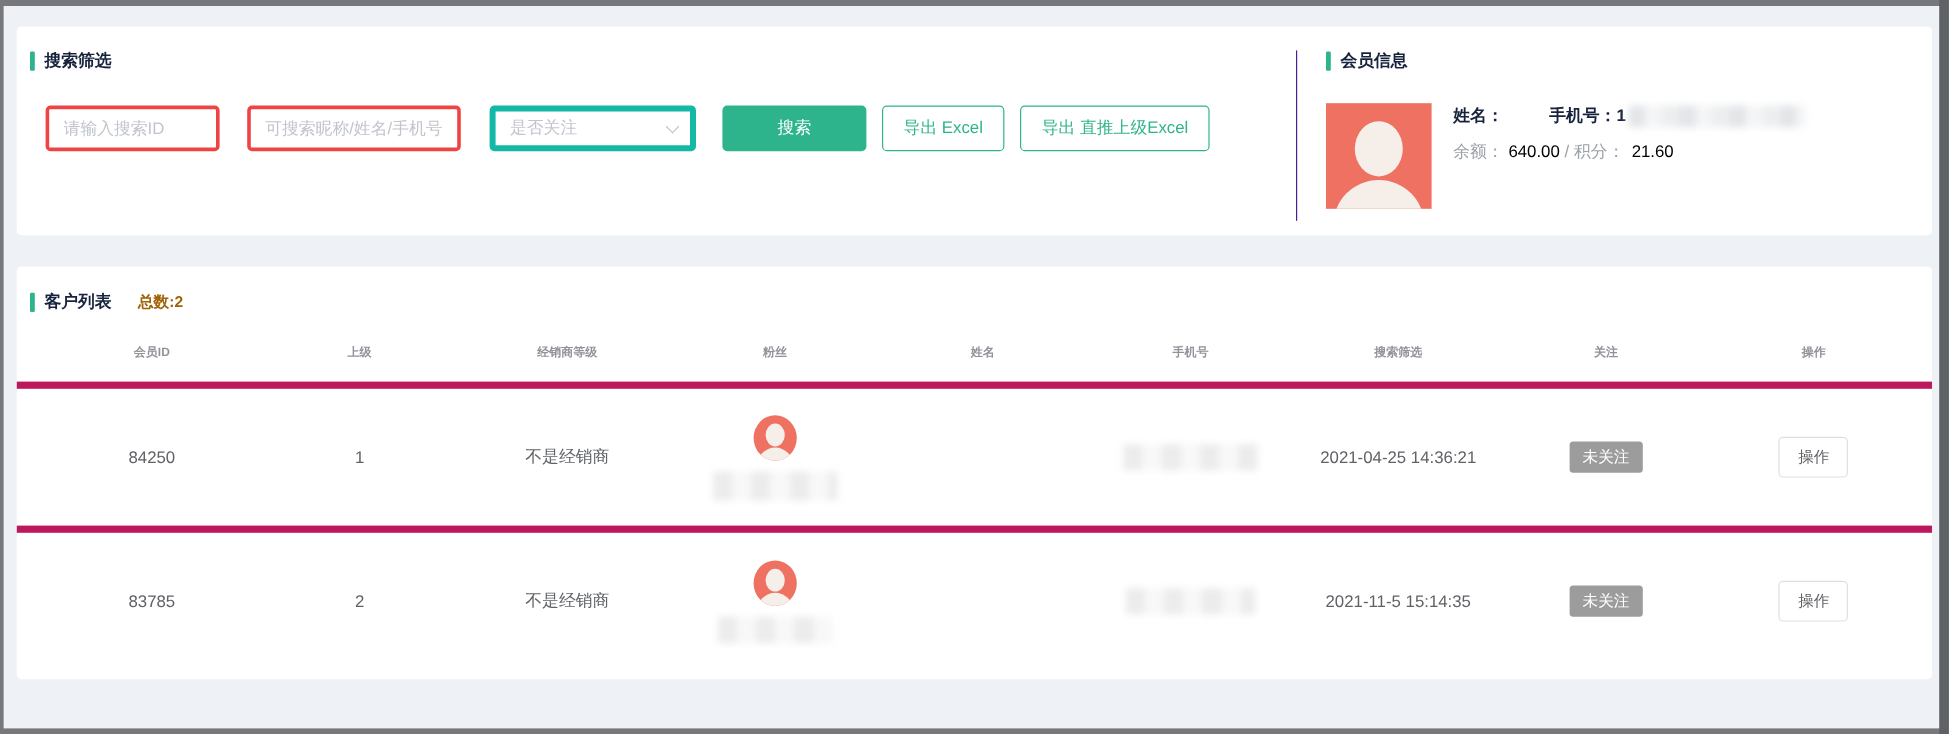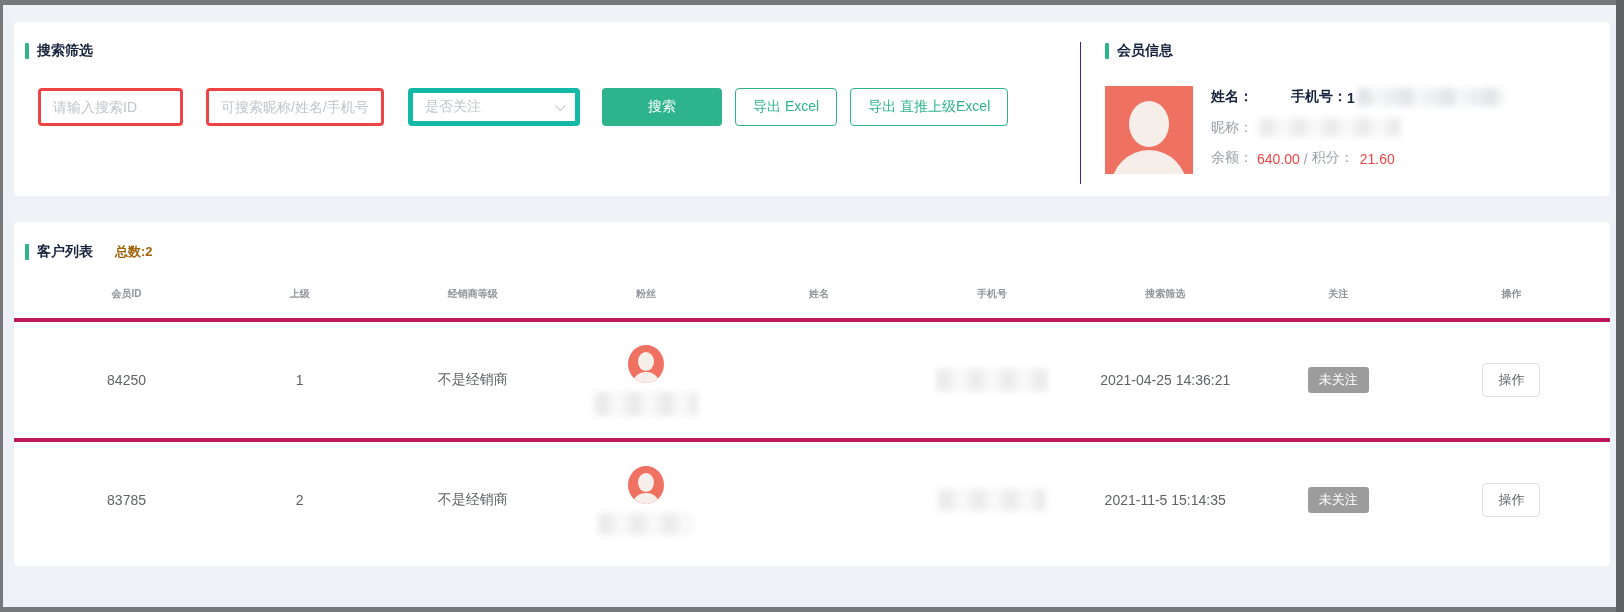--- a/index.html
+++ b/index.html
@@ -42,38 +42,38 @@
   
   .member-panel { position: absolute; left: 1046px; top: 20px; right: 0; bottom: 12px;
                   border-left: 1px solid #4c1d95; padding-left: 24px; margin-left: 20px; }
   .member-body { display: flex; margin-top: 26px; }
   .avatar-big { width: 88px; height: 88px; background: #ee7162; position: relative; overflow: hidden; flex: 0 0 88px; }
   .avatar-big::before { content: ""; position: absolute; left: 24px; top: 15px; width: 40px; height: 46px;
                         background: #f6eee9; border-radius: 50%; }
   .avatar-big::after { content: ""; position: absolute; left: 6px; top: 64px; width: 76px; height: 60px;
                        background: #f6eee9; border-radius: 38px 38px 0 0; }
   .member-lines { margin-left: 18px; padding-top: 2px; }
-  .member-line { margin-bottom: 12px; display: flex; align-items: flex-end; }
+  .member-line { margin-bottom: 12px; display: flex; align-items: flex-start; }
   .lbl-strong { font-weight: bold; color: #17233d; }
   .lbl-muted { color: #9aa0a6; }
-  .red { color: #ef4444; }
+  .red { color: #000000; }
   .gap24 { display: inline-block; width: 38px; }
 
   
   .censor { display: inline-block; border-radius: 2px; filter: blur(3px);
             background: repeating-linear-gradient(90deg, #e3e5e8 0 14px, #f4f5f6 14px 28px, #eceef0 28px 42px); }
   .censor.light { background: repeating-linear-gradient(90deg, #ececec 0 16px, #f8f8f8 16px 32px); }
 
   
   .list-header { position: absolute; left: 11px; top: 21px; }
   .tbl { position: absolute; left: 0; right: 0; top: 48px; }
   .trow { display: grid; grid-template-columns: repeat(9, 1fr); align-items: center;
           padding: 0 12px 0 26px; text-align: center; }
   .thead { height: 48px; color: #909399; font-weight: bold; font-size: 10px; }
-  .tbody-row { height: 120px; border-top: 4px solid #be185d; color: #606266; font-size: 14px; }
+  .tbody-row { height: 120px; border-top: 6px solid #be185d; color: #606266; font-size: 14px; }
 
   .fan-cell { display: flex; flex-direction: column; align-items: center; gap: 9px; }
   .avatar-small { width: 36px; height: 38px; background: #ee7162; border-radius: 50%; position: relative; overflow: hidden; }
   .avatar-small::before { content: ""; position: absolute; left: 10px; top: 7px; width: 16px; height: 19px;
                           background: #f6eee9; border-radius: 50%; }
   .avatar-small::after { content: ""; position: absolute; left: 3px; top: 27px; width: 30px; height: 18px;
                          background: #f6eee9; border-radius: 15px 15px 0 0; }
 
   .badge { display: inline-block; background: #9c9c9c; color: #fff; font-size: 13px;
            padding: 4px 11px; border-radius: 3px; cursor: pointer; }
@@ -118,24 +118,20 @@
           <div class="avatar-big"></div>
           <div class="member-lines">
             <div class="member-line">
               <span class="lbl-strong">姓名：</span>
               <span class="gap24"></span>
               <span class="lbl-strong">手机号：</span>
               <span class="lbl-strong">1</span>
               <span class="censor" style="width:148px;height:18px;margin-left:2px;"></span>
             </div>
             <div class="member-line">
-              <span class="lbl-muted">昵称：</span>
-              <span class="censor light" style="width:142px;height:19px;margin-left:6px;"></span>
-            </div>
-            <div class="member-line">
               <span class="lbl-muted">余额：</span>
               <span class="red" style="margin:0 4px;">640.00</span>
               <span class="lbl-muted">/</span>
               <span class="lbl-muted" style="margin-left:4px;">积分：</span>
               <span class="red" style="margin-left:6px;">21.60</span>
             </div>
           </div>
         </div>
       </div>
     </div>

